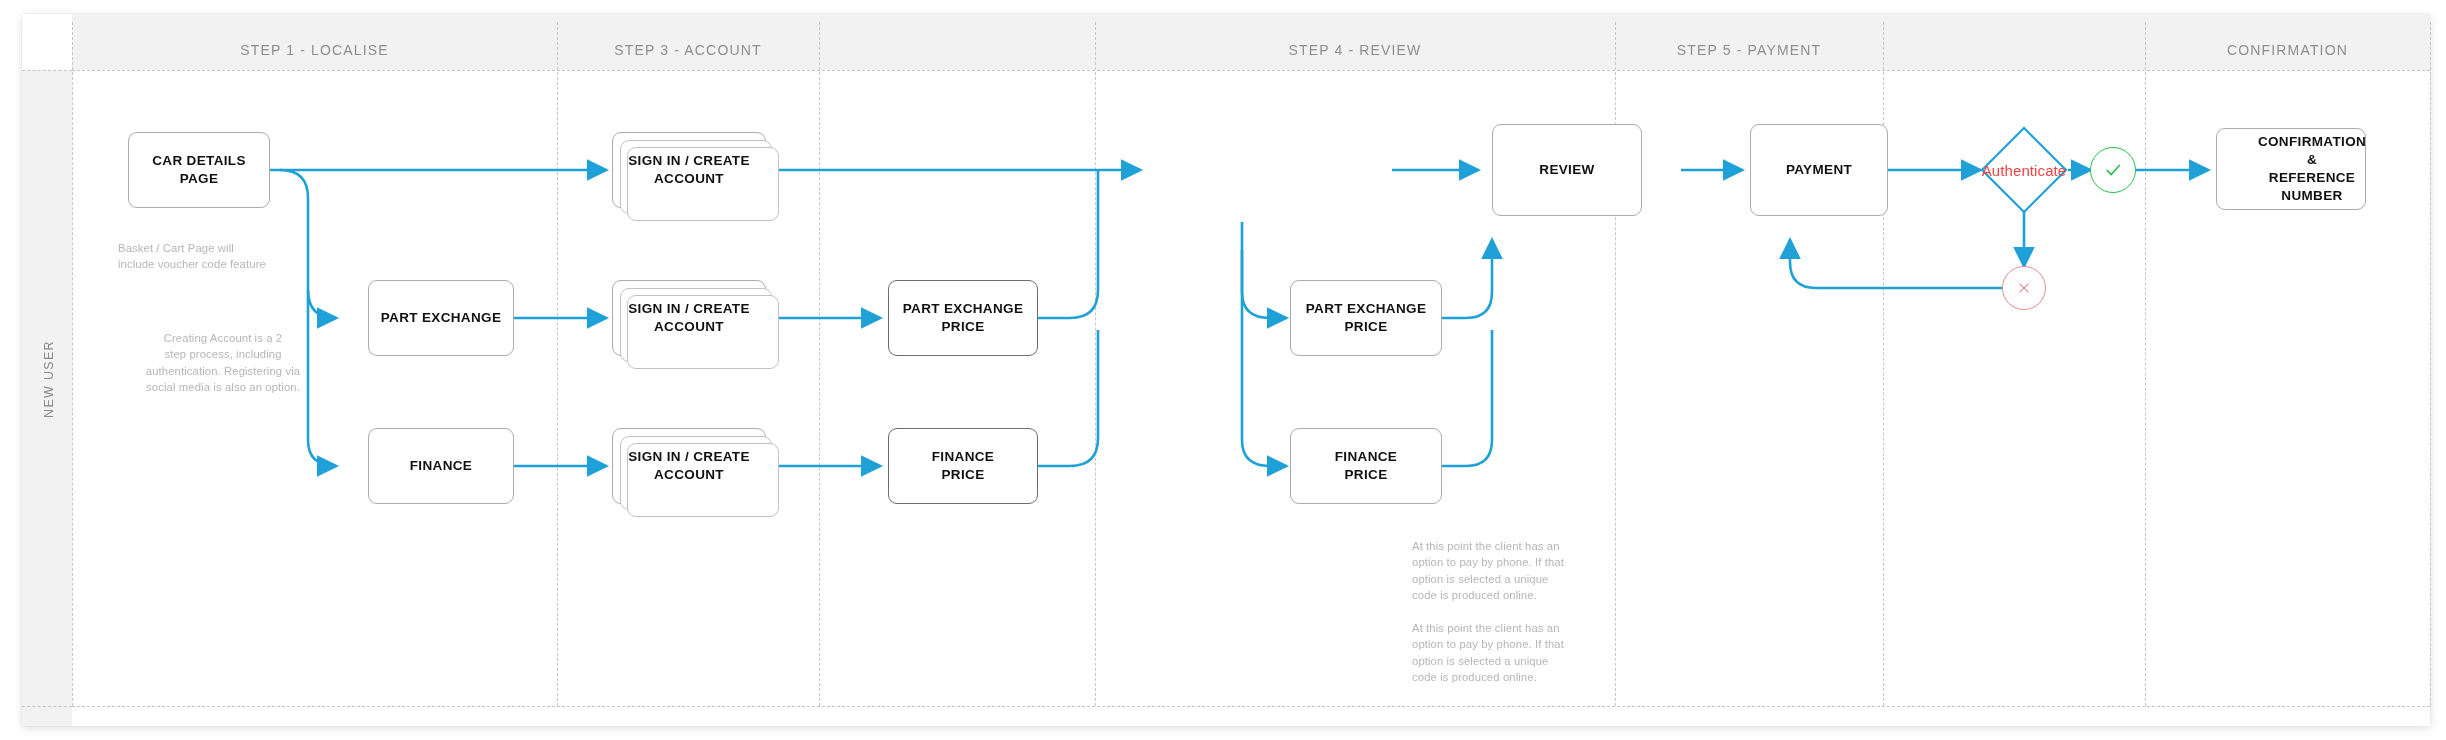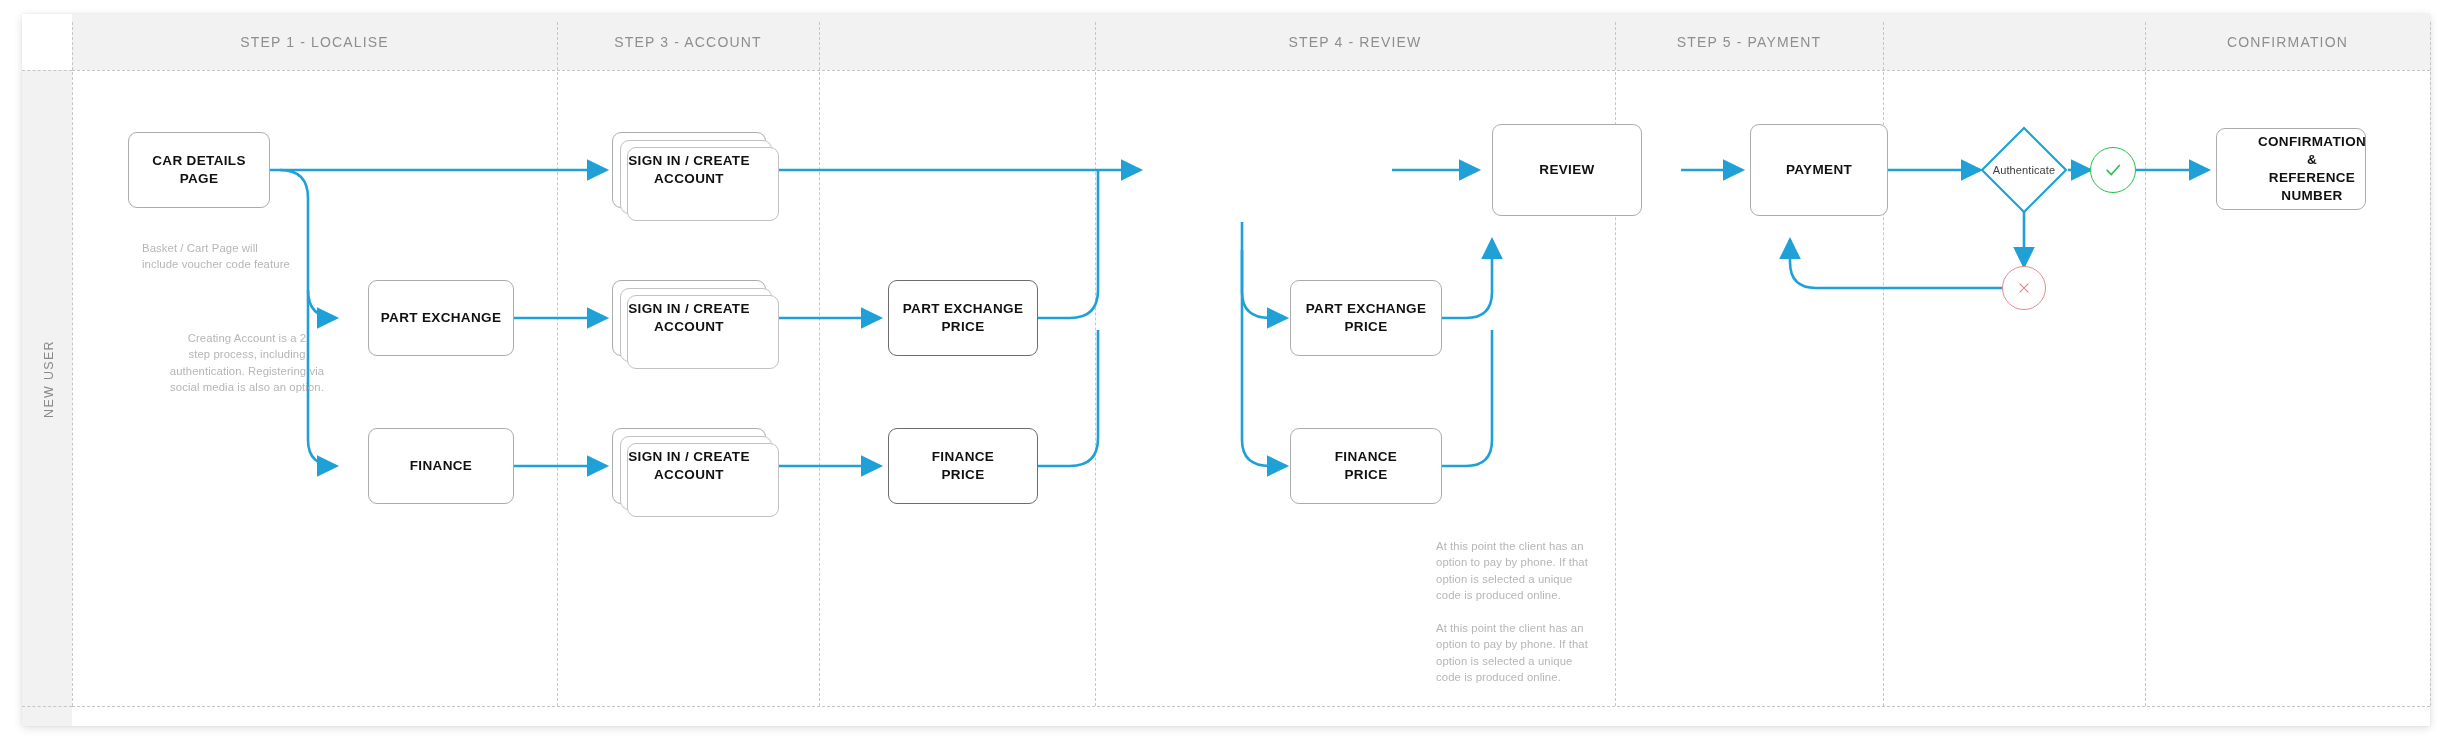--- a/index.html
+++ b/index.html
@@ -33,21 +33,21 @@
   .lane-label{
     position:absolute;left:-58px;top:300px;width:170px;height:18px;
     transform:rotate(-90deg);
     text-align:center;
     font-size:12.5px;letter-spacing:1.3px;color:#8a8a8a;
     line-height:18px;white-space:nowrap;
   }
 
   
   .col-head{
-    position:absolute;top:14px;height:56px;line-height:56px;
+    position:absolute;top:22px;height:56px;line-height:56px;
     text-align:center;font-size:14px;letter-spacing:1.15px;color:#8e8e8e;
     white-space:nowrap;
   }
 
   
   .vdash{
     position:absolute;top:22px;width:0;height:684px;
     border-left:1.6px dashed #c6c6c6;
   }
   .hdash-top{
@@ -89,36 +89,36 @@
   
   .diamond{
     position:absolute;box-sizing:border-box;z-index:6;
   }
   .diamond .dshape{
     position:absolute;left:0;top:0;width:100%;height:100%;
   }
   .diamond .dlabel{
     position:absolute;left:0;top:0;width:100%;height:100%;
     display:flex;align-items:center;justify-content:center;
-    font-size:11px;color:#404040;letter-spacing:0.1px;white-space:nowrap;
+    font-size:15px;color:#ef4444;letter-spacing:0.1px;white-space:nowrap;
   }
 
   
   .circ{
     position:absolute;box-sizing:border-box;border-radius:50%;
     background:#ffffff;z-index:7;
     display:flex;align-items:center;justify-content:center;
   }
   .circ.ok{border:1.9px solid #23c04a;}
   .circ.no{border:1.7px solid #dd8e92;}
 
   
   .note{
     position:absolute;font-size:11.3px;line-height:1.45;color:#b6b6b6;
-    letter-spacing:0.1px;z-index:5;white-space:pre-line;margin-left:24px;
+    letter-spacing:0.1px;z-index:5;white-space:pre-line;
   }
 
   
   #wires{position:absolute;left:0;top:0;width:2446px;height:740px;z-index:3;}
   .w{fill:none;stroke:#1fa1d8;stroke-width:2.6px;}
   .wh{fill:#1fa1d8;}
 </style>
 </head>
 <body>
 

